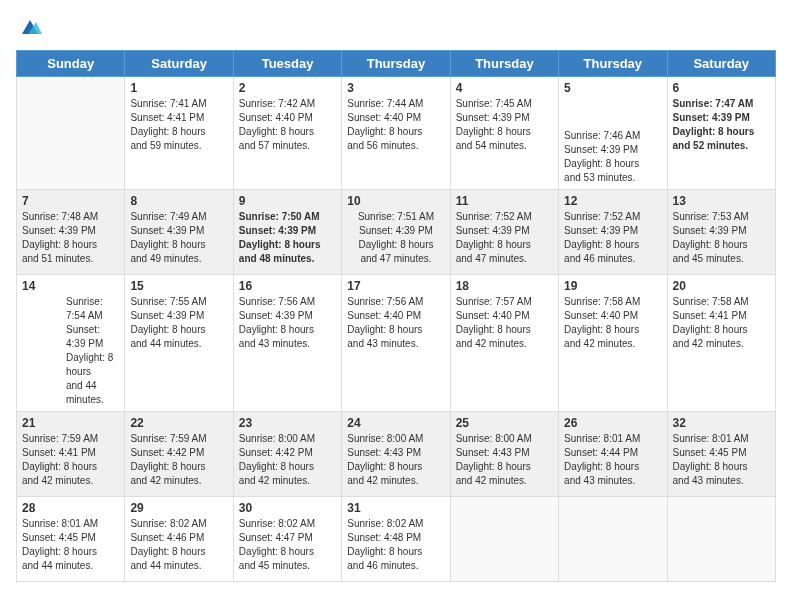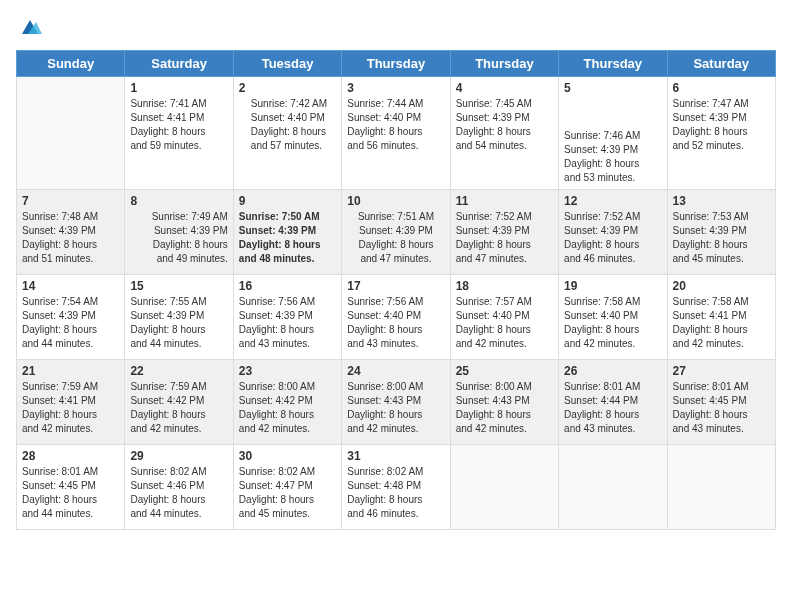--- a/index.html
+++ b/index.html
@@ -131,21 +131,21 @@
           <td class="empty"></td>
           <td>
             <span class="day-number">1</span>
             <div class="day-info" style="white-space: pre-line;">Sunrise: 7:41 AM
 Sunset: 4:41 PM
 Daylight: 8 hours
 and 59 minutes.</div>
           </td>
           <td>
             <span class="day-number">2</span>
-            <div class="day-info" style="white-space: pre-line; margin-left: 12px;">Sunrise: 7:42 AM
+            <div class="day-info" style="white-space: pre-line;">Sunrise: 7:42 AM
 Sunset: 4:40 PM
 Daylight: 8 hours
 and 57 minutes.</div>
           </td>
           <td>
             <span class="day-number">3</span>
             <div class="day-info" style="white-space: pre-line;">Sunrise: 7:44 AM
 Sunset: 4:40 PM
 Daylight: 8 hours
 and 56 minutes.</div>
@@ -159,37 +159,37 @@
           </td>
           <td>
             <span class="day-number">5</span>
             <div class="day-info" style="white-space: pre-line; margin-top: 34px;">Sunrise: 7:46 AM
 Sunset: 4:39 PM
 Daylight: 8 hours
 and 53 minutes.</div>
           </td>
           <td>
             <span class="day-number">6</span>
-            <div class="day-info" style="white-space: pre-line;">Sunrise: 7:47 AM
+            <div class="day-info" style="white-space: pre-line; font-weight: bold;">Sunrise: 7:47 AM
 Sunset: 4:39 PM
 Daylight: 8 hours
 and 52 minutes.</div>
           </td>
         </tr>
         <tr class="row-shade">
           <td>
             <span class="day-number">7</span>
             <div class="day-info" style="white-space: pre-line;">Sunrise: 7:48 AM
 Sunset: 4:39 PM
 Daylight: 8 hours
 and 51 minutes.</div>
           </td>
           <td>
             <span class="day-number">8</span>
-            <div class="day-info" style="white-space: pre-line; text-align: right;">Sunrise: 7:49 AM
+            <div class="day-info" style="white-space: pre-line;">Sunrise: 7:49 AM
 Sunset: 4:39 PM
 Daylight: 8 hours
 and 49 minutes.</div>
           </td>
           <td>
             <span class="day-number">9</span>
             <div class="day-info" style="white-space: pre-line; font-weight: bold;">Sunrise: 7:50 AM
 Sunset: 4:39 PM
 Daylight: 8 hours
 and 48 minutes.</div>
@@ -219,21 +219,21 @@
             <span class="day-number">13</span>
             <div class="day-info" style="white-space: pre-line;">Sunrise: 7:53 AM
 Sunset: 4:39 PM
 Daylight: 8 hours
 and 45 minutes.</div>
           </td>
         </tr>
         <tr>
           <td>
             <span class="day-number">14</span>
-            <div class="day-info" style="white-space: pre-line;">Sunrise: 7:54 AM
+            <div class="day-info" style="white-space: pre-line; margin-left: 44px;">Sunrise: 7:54 AM
 Sunset: 4:39 PM
 Daylight: 8 hours
 and 44 minutes.</div>
           </td>
           <td>
             <span class="day-number">15</span>
             <div class="day-info" style="white-space: pre-line;">Sunrise: 7:55 AM
 Sunset: 4:39 PM
 Daylight: 8 hours
 and 44 minutes.</div>
@@ -311,21 +311,21 @@
 and 42 minutes.</div>
           </td>
           <td>
             <span class="day-number">26</span>
             <div class="day-info" style="white-space: pre-line;">Sunrise: 8:01 AM
 Sunset: 4:44 PM
 Daylight: 8 hours
 and 43 minutes.</div>
           </td>
           <td>
-            <span class="day-number">27</span>
+            <span class="day-number">32</span>
             <div class="day-info" style="white-space: pre-line;">Sunrise: 8:01 AM
 Sunset: 4:45 PM
 Daylight: 8 hours
 and 43 minutes.</div>
           </td>
         </tr>
         <tr>
           <td>
             <span class="day-number">28</span>
             <div class="day-info" style="white-space: pre-line;">Sunrise: 8:01 AM

